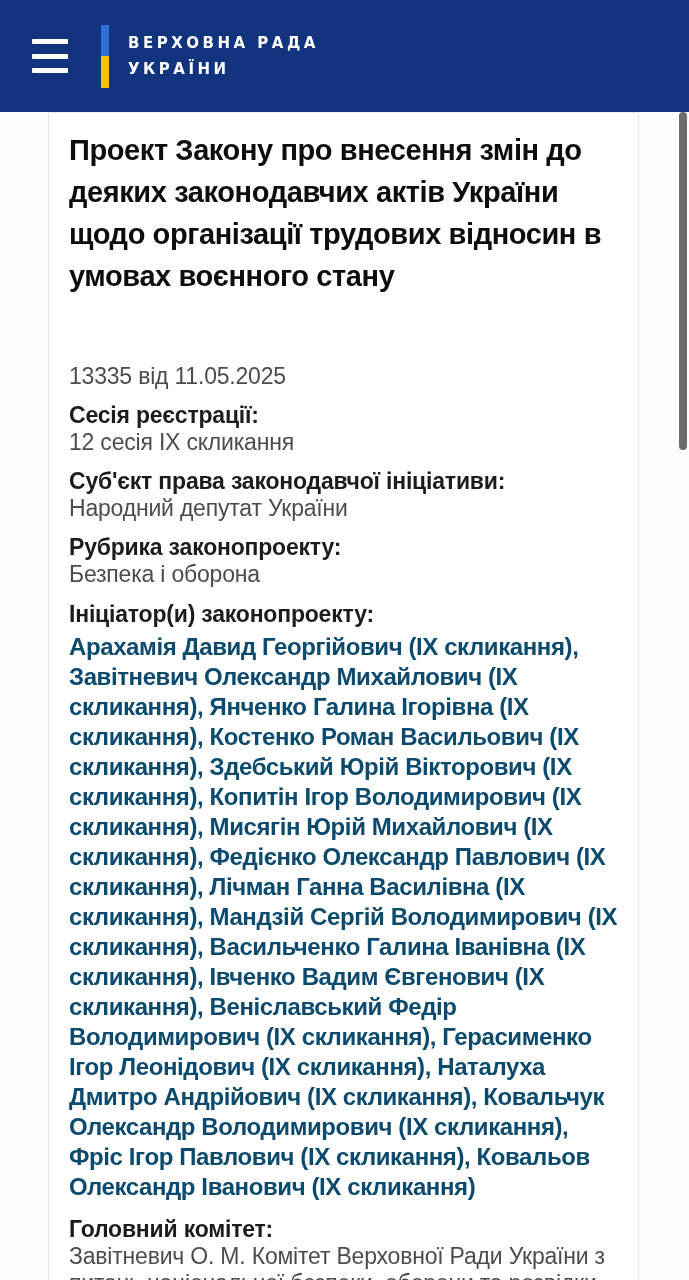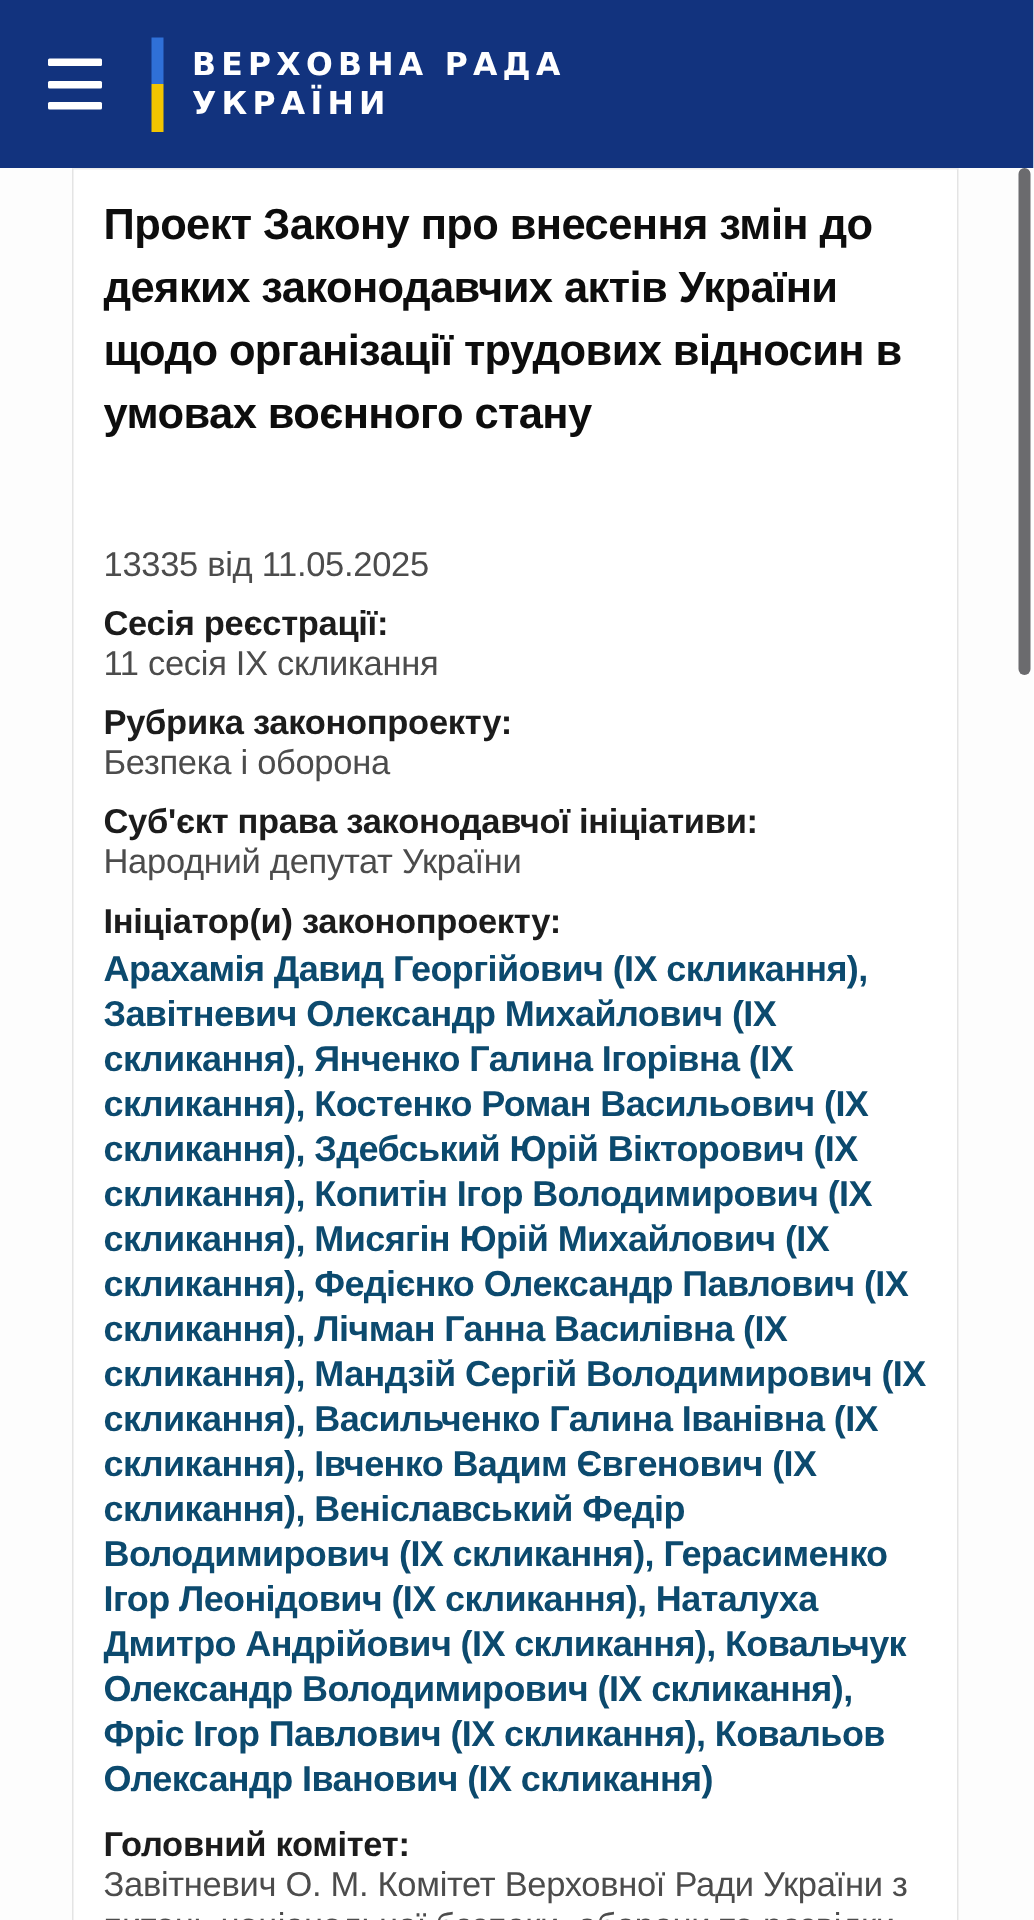--- a/index.html
+++ b/index.html
@@ -59,21 +59,21 @@
     display: flex;
     flex-direction: column;
   }
   .flag .flag-blue { flex: 1; background: #2f70d8; }
   .flag .flag-yellow { flex: 1; background: #f2c500; }
   .logo-text {
     margin-left: 19px;
     color: #ffffff;
     font-family: "DejaVu Sans", "Liberation Sans", sans-serif;
     font-weight: bold;
-    font-size: 21px;
+    font-size: 15px;
     letter-spacing: 3.5px;
     line-height: 26px;
     white-space: nowrap;
   }
   .logo-text div { display: block; }
   
   .page {
     position: absolute;
     top: 112px; left: 0;
     width: 689px;
@@ -165,31 +165,31 @@
     <main class="card">
 
       <h1 class="page-title">Проект Закону про внесення змін до деяких законодавчих актів України щодо організації трудових відносин в умовах воєнного стану</h1>
 
       <section class="field">
         <div class="value">13335 від 11.05.2025</div>
       </section>
 
       <section class="field">
         <div class="label">Сесія реєстрації:</div>
-        <div class="value">11 сесія IX скликання</div>
+        <div class="value">12 сесія IX скликання</div>
+      </section>
+
+      <section class="field">
+        <div class="label">Суб'єкт права законодавчої ініціативи:</div>
+        <div class="value">Народний депутат України</div>
       </section>
 
       <section class="field">
         <div class="label">Рубрика законопроекту:</div>
         <div class="value">Безпека і оборона</div>
-      </section>
-
-      <section class="field">
-        <div class="label">Суб'єкт права законодавчої ініціативи:</div>
-        <div class="value">Народний депутат України</div>
       </section>
 
       <section class="field initiators">
         <div class="label">Ініціатор(и) законопроекту:</div>
         <div class="value">Арахамія Давид Георгійович (IX скликання), Завітневич Олександр Михайлович (IX скликання), Янченко Галина Ігорівна (IX скликання), Костенко Роман Васильович (IX скликання), Здебський Юрій Вікторович (IX скликання), Копитін Ігор Володимирович (IX скликання), Мисягін Юрій Михайлович (IX скликання), Федієнко Олександр Павлович (IX скликання), Лічман Ганна Василівна (IX скликання), Мандзій Сергій Володимирович (IX скликання), Васильченко Галина Іванівна (IX скликання), Івченко Вадим Євгенович (IX скликання), Веніславський Федір Володимирович (IX скликання), Герасименко Ігор Леонідович (IX скликання), Наталуха Дмитро Андрійович (IX скликання), Ковальчук Олександр Володимирович (IX скликання), Фріс Ігор Павлович (IX скликання), Ковальов Олександр Іванович (IX скликання)</div>
       </section>
 
       <section class="field">
         <div class="label">Головний комітет:</div>
         <div class="value">Завітневич О. М. Комітет Верховної Ради України з питань національної безпеки, оборони та розвідки</div>

